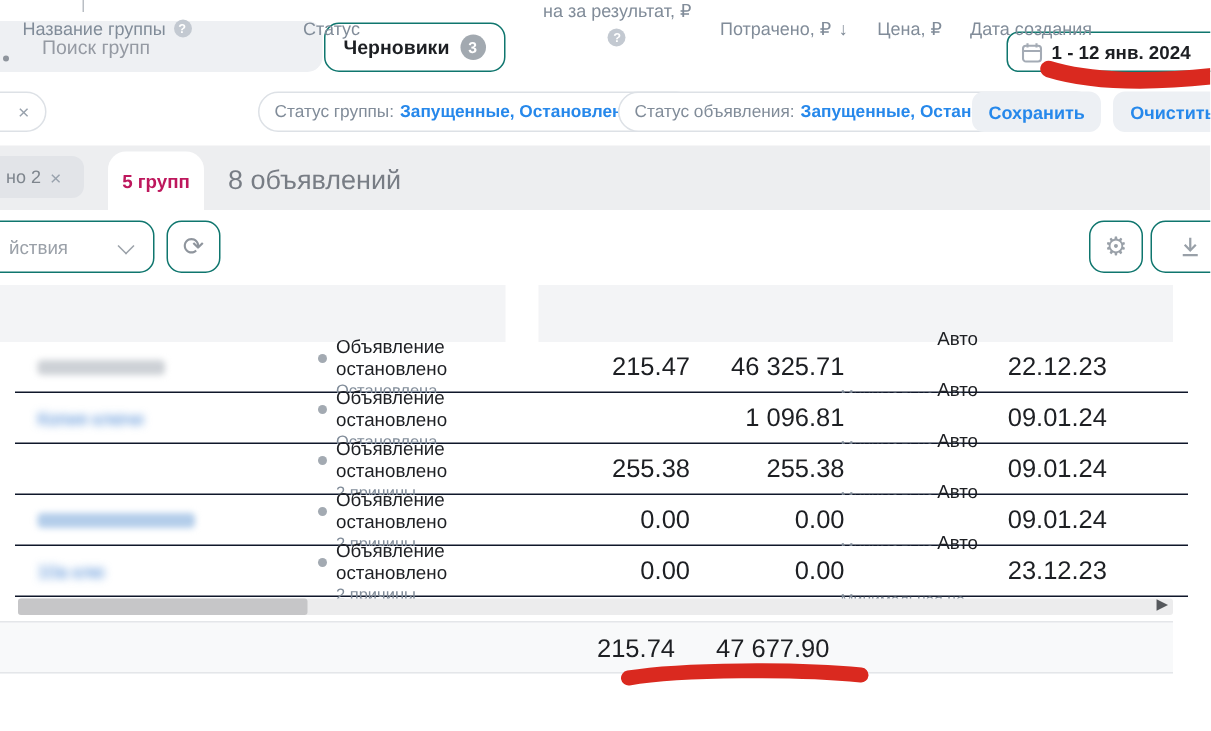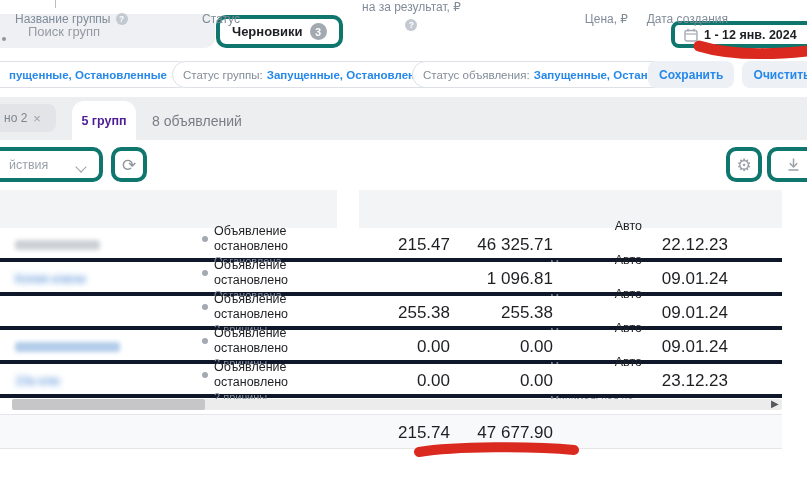--- a/index.html
+++ b/index.html
@@ -16,21 +16,21 @@
 
   
   .search {
     left:-28px; top:14px; width:243px; height:34px; background:#eef0f3;
     border-radius:10px; display:flex; align-items:center; padding-left:56px;
     font-size:13px; color:#959aa3;
   }
   .search-dot { left:2px; top:37px; width:4px; height:4px; border-radius:2px; background:#8f959d; }
 
   .btn-white {
-    background:#fff; border:4px solid #0f766e; border-radius:10px;
+    background:#fff; border:1px solid #0f766e; border-radius:10px;
     display:flex; align-items:center; justify-content:center; cursor:pointer;
   }
   .drafts { left:216px; top:15px; height:33px; padding:0 12px; gap:7px; font-size:13px; font-weight:bold; color:#1d1f23; }
   .badge { width:17px; height:17px; border-radius:50%; background:#a2a9b0; color:#fff;
     font-size:10.5px; font-weight:bold; display:flex; align-items:center; justify-content:center; }
 
   .datebtn { left:671px; top:21px; height:27px; width:148px; padding:0 9px; gap:6px;
     font-size:12.5px; font-weight:bold; justify-content:flex-start; border-radius:8px; }
 
   
@@ -52,23 +52,23 @@
   .save { left:648px; }
   .clear { left:742px; width:80px; }
 
   
   .tabband { left:0; top:97px; width:807px; height:43px; background:#edeef0; }
   .tabchip { left:-30px; top:104px; height:28px; width:86px; background:#e2e4e8; border-radius:8px;
     display:flex; align-items:center; padding-left:34px; gap:6px; font-size:12px; color:#7e858d; }
   .tabchip .x { font-size:13px; color:#99a2ad; }
   .tab-active { left:72px; top:101px; height:39px; width:64px; background:#fff;
     border-radius:12px 12px 0 0; display:flex; align-items:center; justify-content:center;
-    font-size:12.5px; font-weight:bold; color:#4c1d95; }
+    font-size:12.5px; font-weight:bold; color:#be185d; }
   .tab-plain { left:140px; top:101px; height:39px; padding:0 12px; display:flex; align-items:center;
-    font-size:14px; color:#787d85; cursor:pointer; }
+    font-size:18px; color:#787d85; cursor:pointer; }
 
   
   .actions { left:-55px; top:147px; width:158px; height:35px; border-radius:10px;
     justify-content:flex-start; padding-left:60px; font-size:12.5px; color:#9aa0a8; }
   .chev { position:absolute; right:14px; top:12px; width:8px; height:8px;
     border-right:1.6px solid #9aa0a8; border-bottom:1.6px solid #9aa0a8; transform:rotate(45deg); }
   .iconbtn { width:36px; height:35px; font-size:17px; color:#8f959d; }
   .refresh { left:111px; top:147px; font-family:"DejaVu Sans",sans-serif; }
   .gear { left:726px; top:147px; font-family:"DejaVu Sans",sans-serif; color:#99a0a8; }
   .download { left:767px; top:147px; width:52px; }
@@ -76,21 +76,21 @@
   
   .th-block { top:190px; height:38px; background:#f3f4f6; }
   .th-left { left:0; width:337px; }
   .th-right { left:359px; width:423px; }
   .th { position:absolute; top:0; height:38px; display:flex; align-items:center; gap:5px;
     font-size:12px; color:#818c99; }
   .help { width:12px; height:12px; border-radius:50%; background:#c3c9d1; color:#fff; font-size:8.5px;
     display:inline-flex; align-items:center; justify-content:center; font-weight:bold; }
   .seam { left:359px; top:228px; width:1px; height:170px; background:#e9ebee; }
 
-  .row { left:0; width:782px; height:34px; border-bottom:4px solid #0f172a; background:#fff; }
+  .row { left:10px; width:782px; height:34px; border-bottom:1px solid #0f172a; background:#fff; }
   .cell { position:absolute; top:0; height:34px; display:flex; align-items:center; }
   .num { justify-content:flex-end; font-size:17px; color:#1d1f23; }
   .c-name  { left:15px; width:175px; font-size:12px; }
   .c-status{ left:202px; width:150px; }
   .c-cpr   { left:355px; width:95px; }
   .c-spent { left:460px; width:93px; }
   .c-price { left:540px; width:102px; flex-direction:column; align-items:flex-end; justify-content:center;gap:24px; }
   .c-date  { left:650px; width:78px; }
   .dot { width:6px; height:6px; border-radius:50%; background:#a3aab2; margin-right:6px; flex:none; align-self:flex-start; margin-top:8px; }
   .st-lines { display:flex; flex-direction:column; line-height:1.25; padding-top:2px; }
@@ -139,21 +139,20 @@
     <svg class="icon" width="14" height="14" viewBox="0 0 14 14">
       <rect x="1" y="2.5" width="12" height="10.5" rx="2" fill="none" stroke="#a4abb5" stroke-width="1.4"></rect>
       <line x1="4" y1="0.8" x2="4" y2="3.6" stroke="#a4abb5" stroke-width="1.4"></line>
       <line x1="10" y1="0.8" x2="10" y2="3.6" stroke="#a4abb5" stroke-width="1.4"></line>
       <line x1="1.5" y1="6" x2="12.5" y2="6" stroke="#a4abb5" stroke-width="1.2"></line>
     </svg>
     <span>1 - 12 янв. 2024</span>
   </div>
 
   <div class="abs chip chip1">
-    <span class="val">пущенные, Остановленные</span>
     <span class="x">×</span>
   </div>
   <div class="abs chip chip2">
     <span>Статус группы:</span>
     <span class="val">Запущенные, Остановленные</span>
     <span class="x">×</span>
   </div>
   <div class="abs chip chip3">
     <span>Статус объявления:</span>
     <span class="val">Запущенные, Остановленные</span>
@@ -190,20 +189,24 @@
     <span>Название группы</span>
     <span class="help">?</span>
   </div>
   <div class="th" style="left:202px;">
     <span>Статус</span>
   </div>
   <div class="th" style="left:362px;flex-direction:column;">
     <span>на за результат, ₽</span>
     <span class="help">?</span>
   </div>
+  <div class="th" style="left:480px;">
+    <span>Потрачено, ₽</span>
+    <span>↓</span>
+  </div>
   <div class="th" style="left:640px; width:88px; justify-content:flex-end;">
     <span>Дата создания</span>
   </div>
   <div class="th" style="left:560px; width:68px; justify-content:flex-end;">
     <span>Цена, ₽</span>
   </div>
 
   <div class="abs seam"></div>
 
   <div class="abs row" style="top:228px;">

